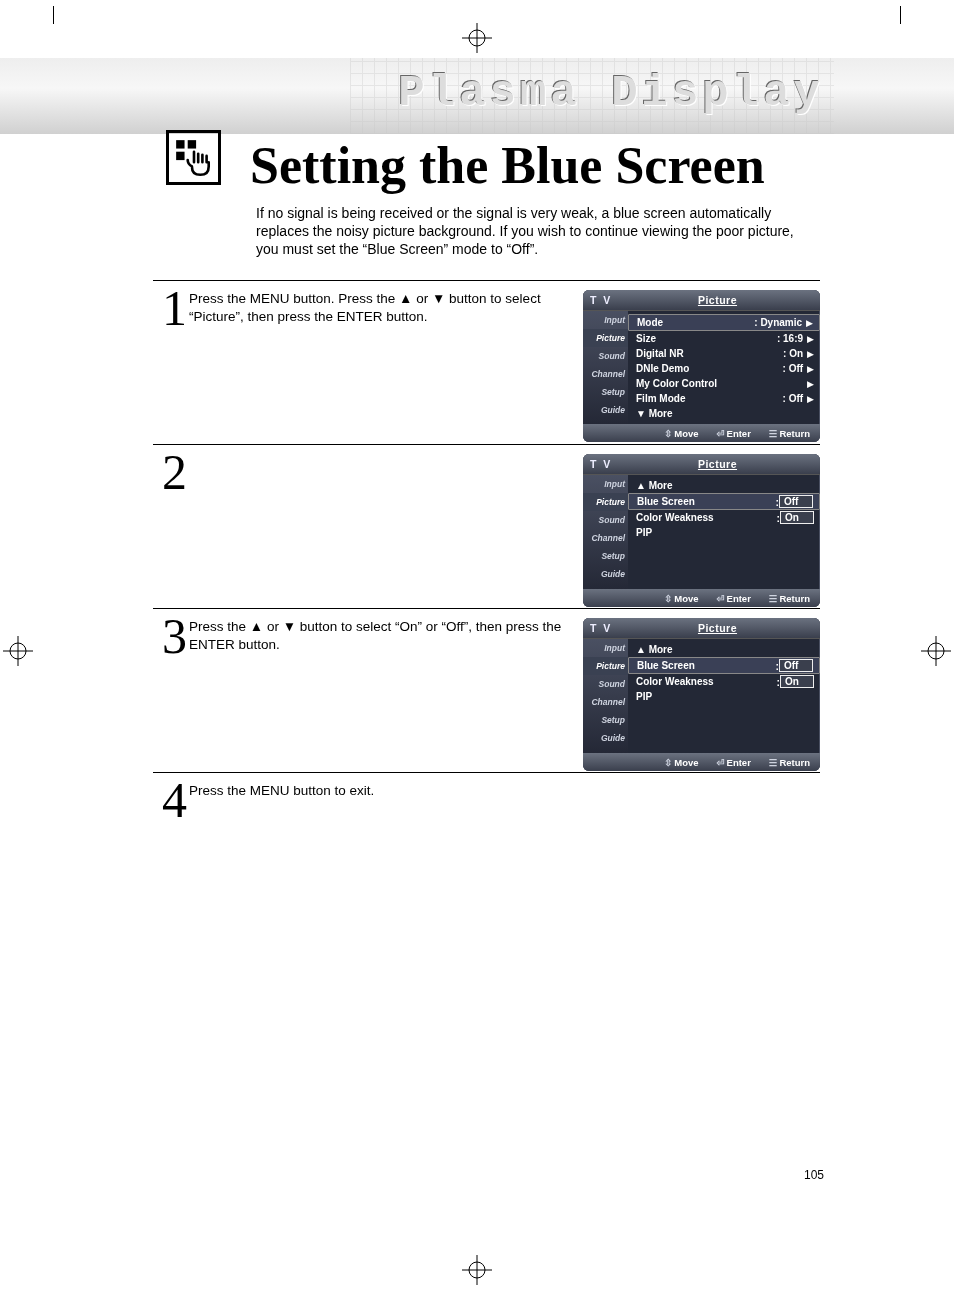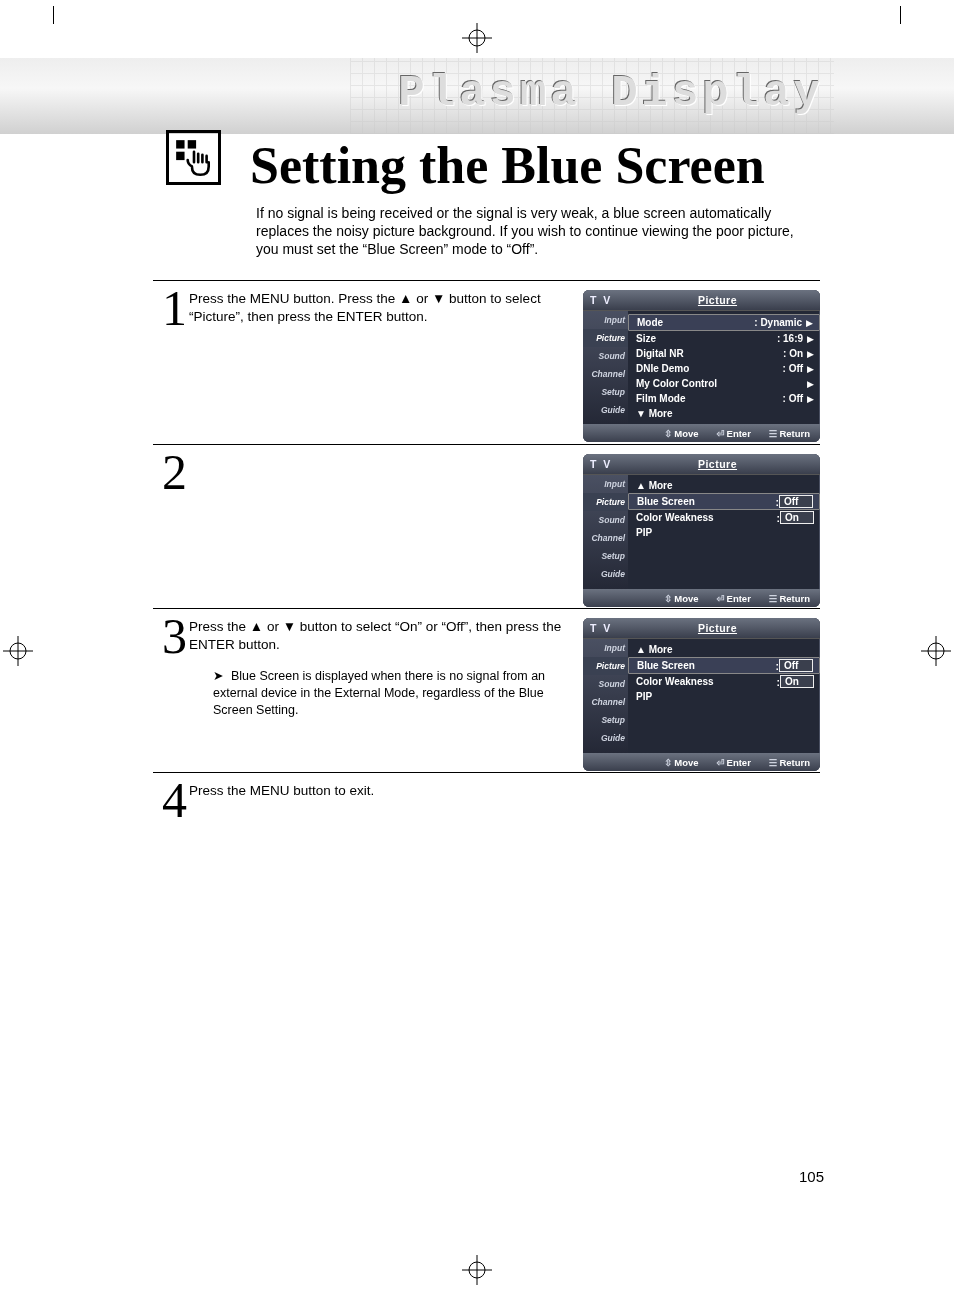--- a/index.html
+++ b/index.html
@@ -41,21 +41,21 @@
   .osd-list { flex:1; padding:3px 6px 3px 8px; }
   .osd-row { display:flex; height:15px; align-items:center; }
   .osd-row.sel { background:#3a4056; margin:0 -6px 0 -8px; padding:0 6px 0 8px; border:1px solid #888; border-radius:1px; }
   .osd-label { flex:1; font-weight:bold; font-size:10px; }
   .osd-val { font-weight:bold; font-size:10px; padding-right:4px; }
   .osd-val.box { border:1px solid #eee; padding:0 4px; min-width:24px; text-align:left; background:#3a3f4d; }
   .osd-caret { font-size:9px; color:#fff; }
   .osd-foot { height:18px; background:linear-gradient(#6b7280,#3a3f4d); display:flex; align-items:center; justify-content:flex-end; gap:18px; padding-right:10px; font-size:9.5px; font-weight:bold; }
   .osd-foot span { color:#fff; }
   .osd-foot .ico { color:#cfd4e0; margin-right:2px; }
-  .page-num { position:absolute; right:130px; top:1168px; font-size:15px; }
+  .page-num { position:absolute; right:130px; top:1168px; font-size:12px; }
 </style>
 </head>
 <body>
 
 <div class="page">
   <div class="crop-line"></div>
 
   <div class="reg reg-top">
     <svg width="30" height="30">
         <circle cx="15" cy="15" r="8" fill="none" stroke="#000"></circle>
@@ -214,23 +214,20 @@
         <span><span class="ico">☰</span><span>Return</span></span>
       </div>
     </div>
   </div>
 
   <div class="hr" style="top:608px;"></div>
 
   <div class="step" style="top:618px;">
     <div class="step-num">3</div>
     <div class="step-text">Press the ▲ or ▼ button to select “On” or “Off”, then press the ENTER button.</div>
-    <div class="note">
-      <span class="note-arrow">➤</span><span>Blue Screen is displayed when there is no signal from an external device in the External Mode, regardless of the Blue Screen Setting.</span>
-    </div>
     <div class="osd" style="top:0;">
       <div class="osd-top">
           <div class="osd-tv">T V</div>
           <div class="osd-title">Picture</div>
           <div style="width:20px"></div>
         </div>
       <div class="osd-body">
         <div class="osd-side" id="side3">
             <div>Input</div>
             <div class="sel">Picture</div>

